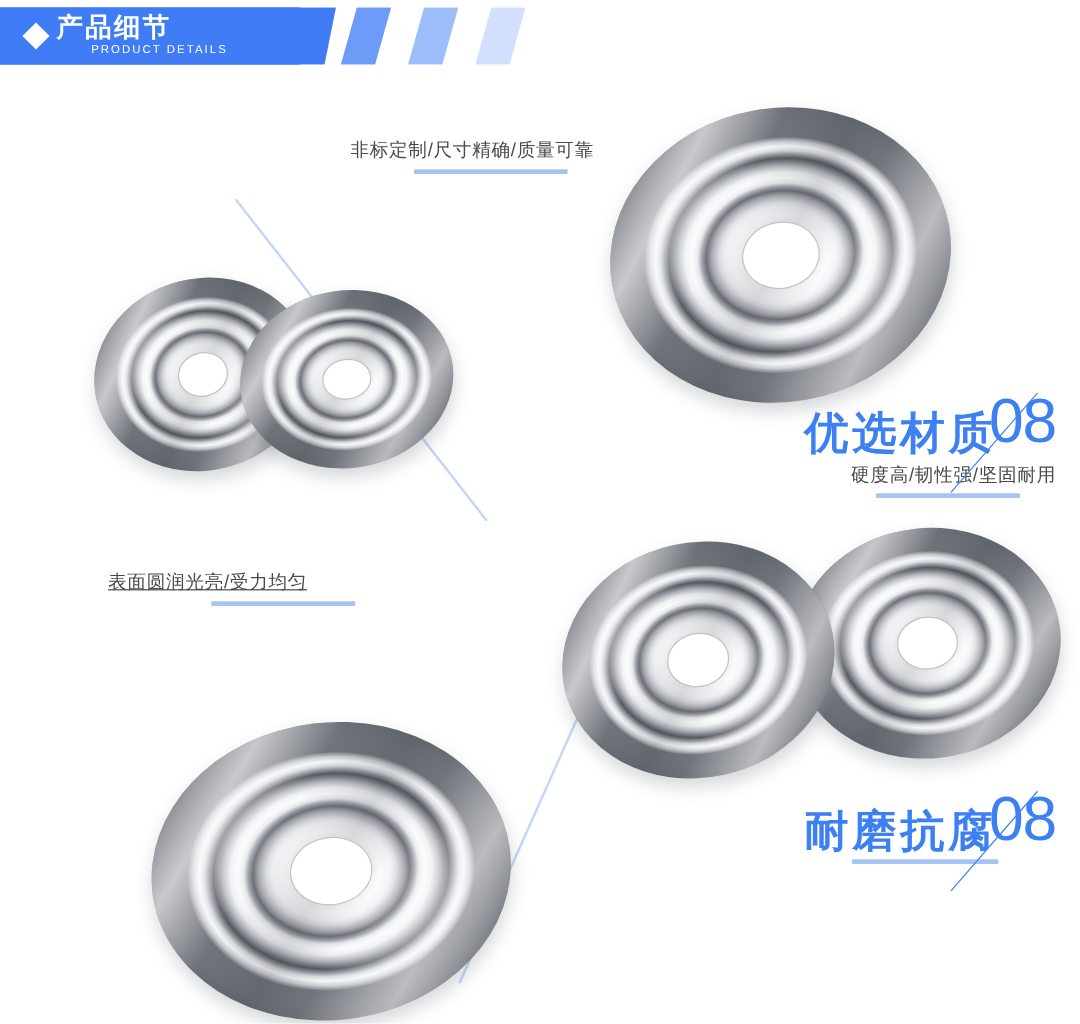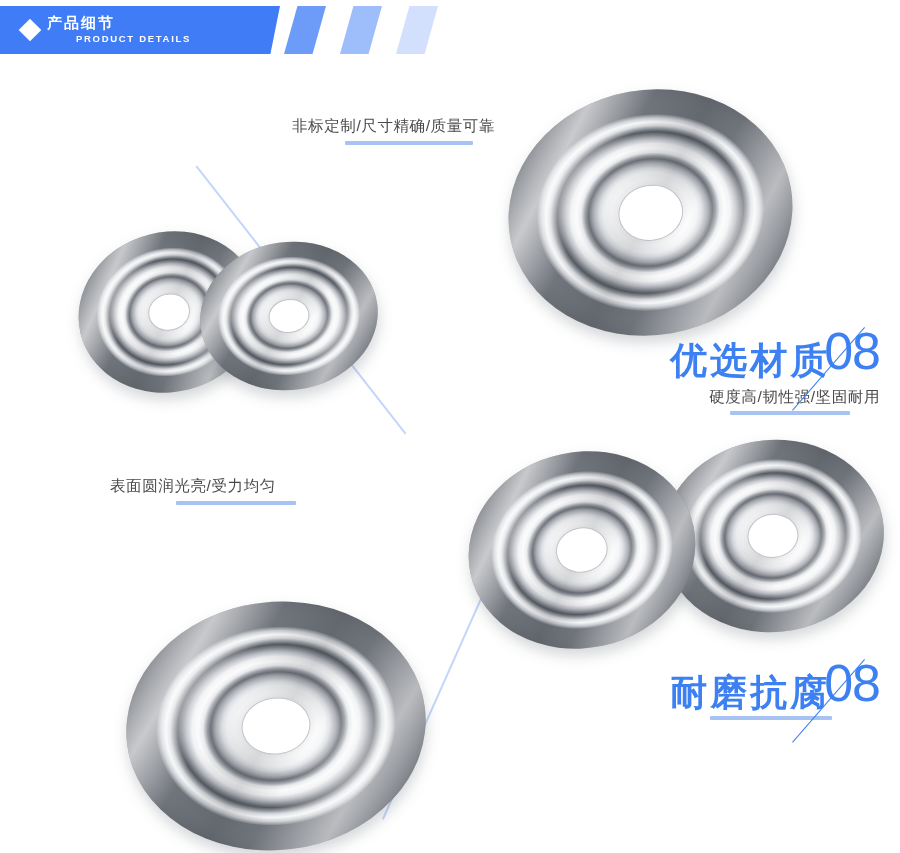--- a/index.html
+++ b/index.html
@@ -31,25 +31,25 @@
   .hdr-inner {
     position:absolute; top:0; left:22px; height:48px;
     display:flex; align-items:center; gap:9px;
   }
   .diamond {
     width:16px; height:16px; background:#ffffff;
     transform:rotate(45deg); flex:none;
   }
   .hdr-text { display:flex; flex-direction:column; justify-content:center; }
   .hdr-cn {
-    color:#ffffff; font-size:15px; font-weight:bold;
+    color:#ffffff; font-size:22px; font-weight:bold;
     letter-spacing:2px; line-height:1.1;
   }
   .hdr-en {
-    color:#ffffff; font-size:9.5px; font-weight:bold;
+    color:#ffffff; font-size:9.5px; font-weight:normal;
     letter-spacing:1.7px; line-height:1.3; margin-top:1px;padding-left:29px;
   }
 
   
   .divider {
     position:absolute; background:#C3D6FA;
     transform-origin:center; pointer-events:none;
   }
   .div-a { left:300px; top:130px; width:2px; height:340px;
            transform:rotate(-38deg); }
@@ -195,21 +195,21 @@
     <div class="feat-num">
       <span>08</span>
       <span class="num-slash" style="left:4px; top:-16px;"></span>
     </div>
   </div>
   <div class="feat-sub">硬度高/韧性强/坚固耐用</div>
   <div class="feat-underline" style="width:120px; margin-right:30px;"></div>
 </div>
 
 <div class="feature" style="left:72px; top:468px; width:340px;">
-  <div class="feat-sub" style="margin-left:38px;">表面圆润光亮/受力均匀</div>
+  <div class="feat-sub" style="margin-left:18px;text-decoration:underline;">表面圆润光亮/受力均匀</div>
   <div class="feat-underline" style="width:120px; margin-left:104px;"></div>
 </div>
 
 <div class="feature f-right" style="left:560px; top:662px; width:320px;">
   <div class="feat-row">
     <div class="feat-title">耐磨抗腐</div>
     <div class="feat-num">
       <span>08</span>
       <span class="num-slash" style="left:4px; top:-16px;"></span>
     </div>

